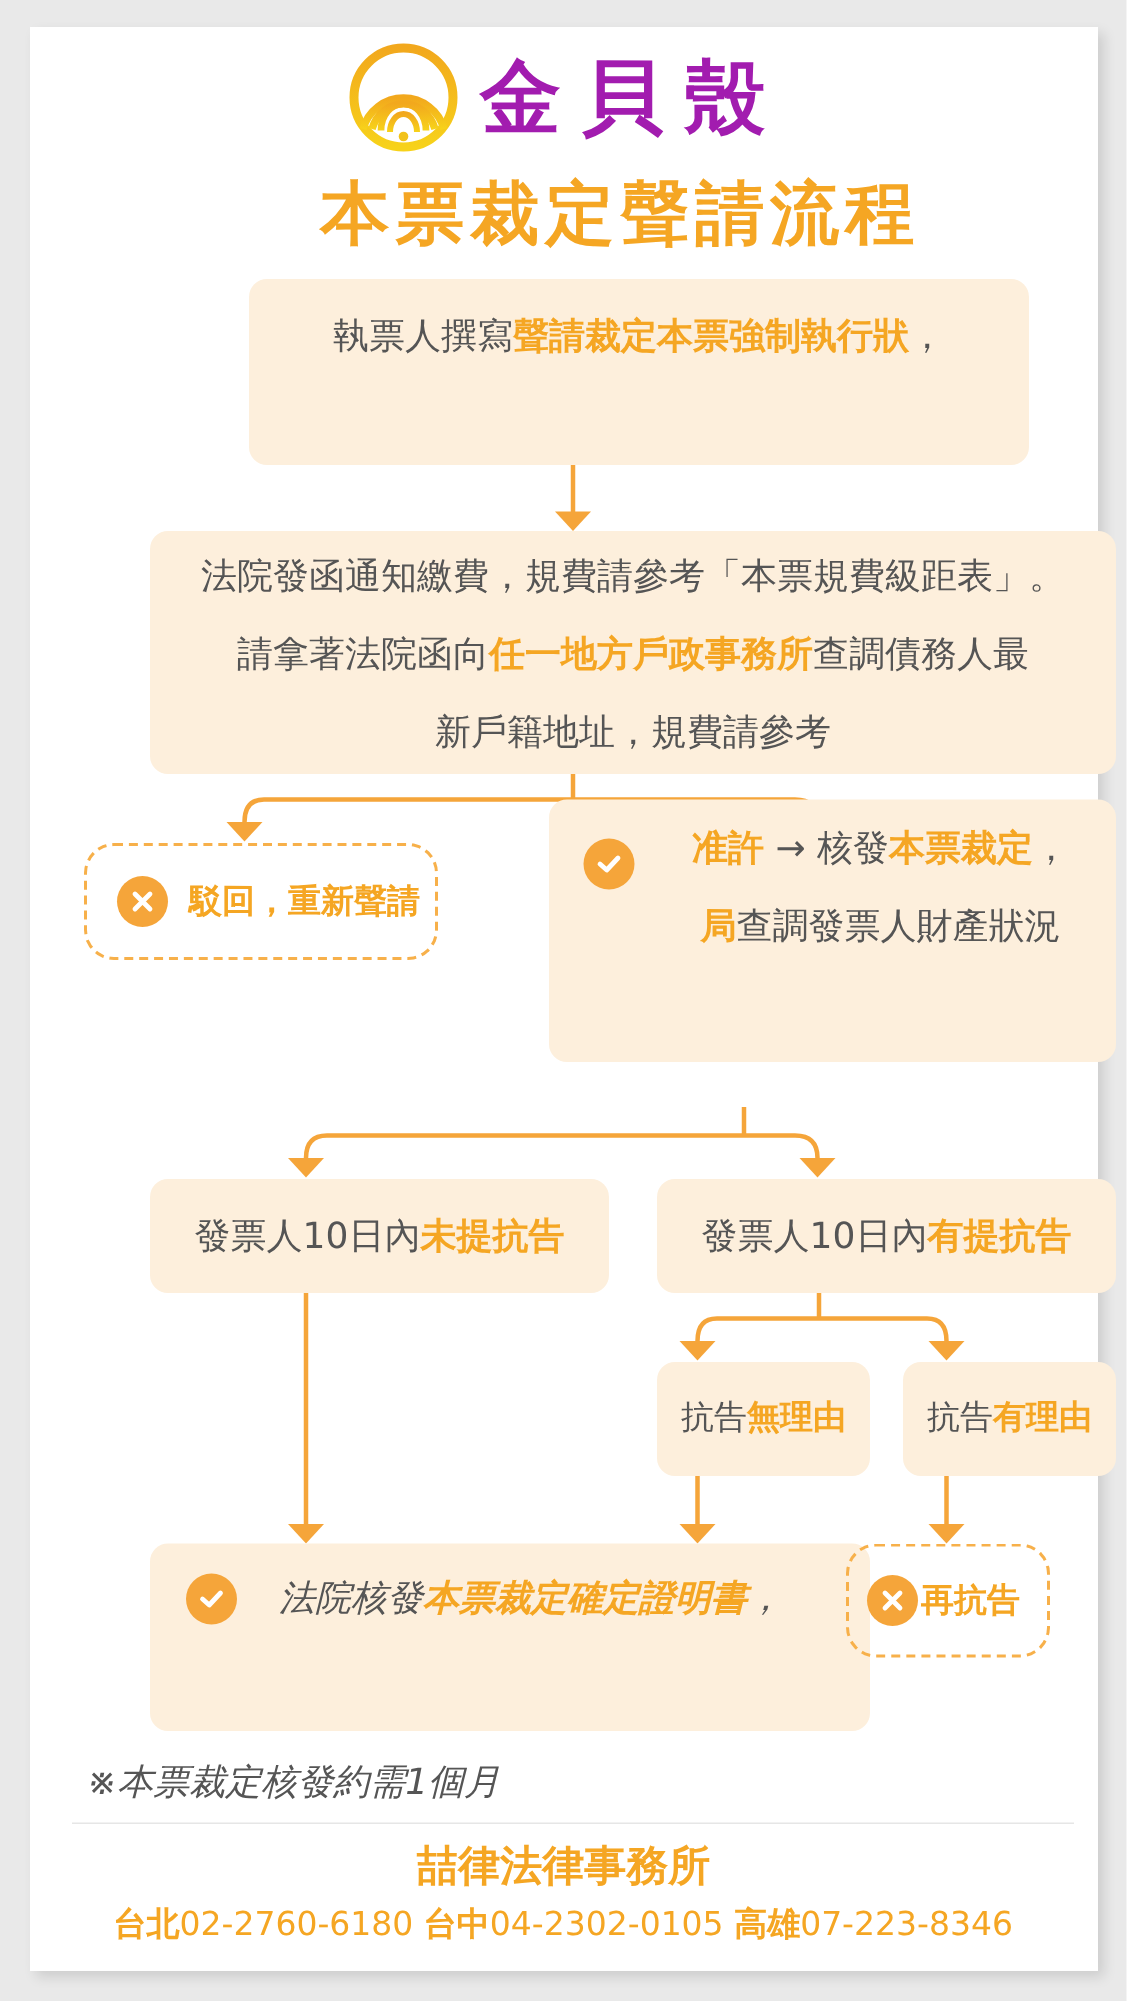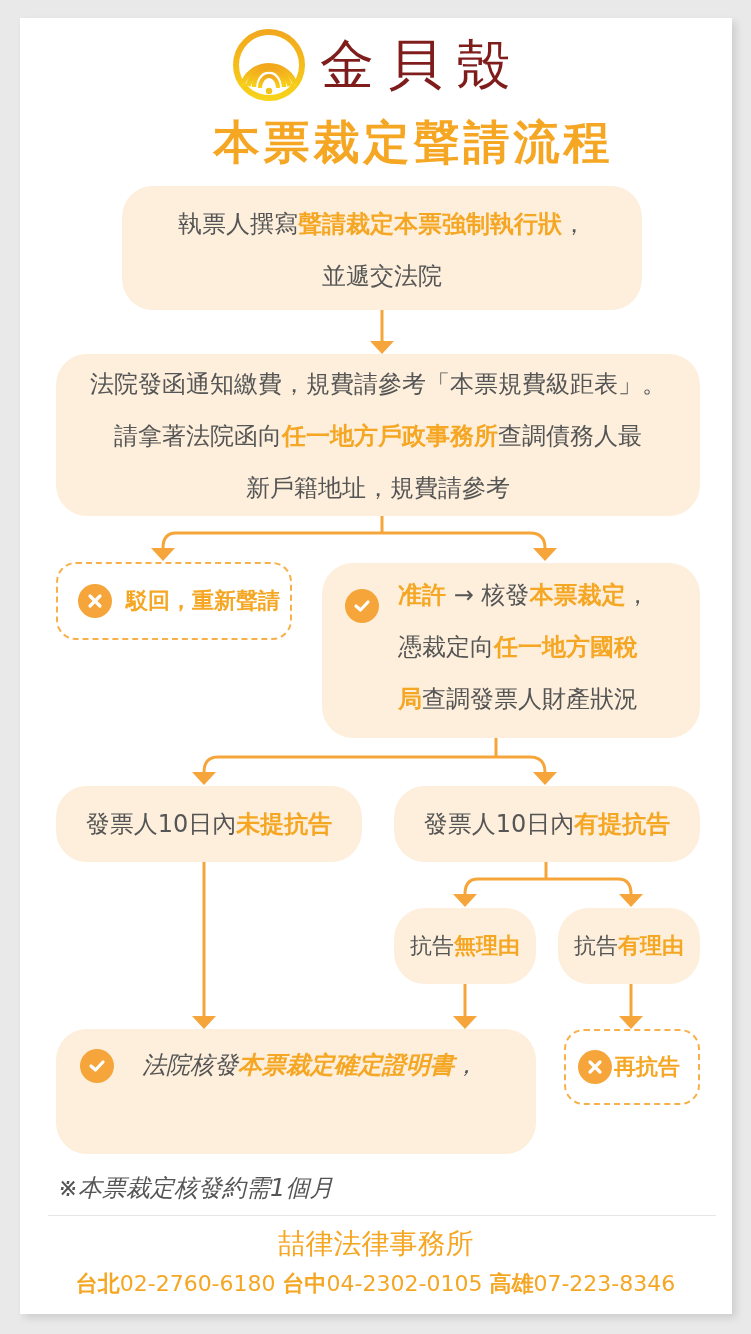--- a/index.html
+++ b/index.html
@@ -8,46 +8,46 @@
     font-family: "DejaVu Sans", "Liberation Sans", sans-serif;
     position: relative; overflow: hidden;
   }
   .card {
     position: absolute; left: 20px; top: 18px; width: 712px; height: 1296px;
     background: #ffffff; box-shadow: 4px 4px 8px rgba(0,0,0,0.12);
   }
   .abs { position: absolute; }
   .logo { left: 232px; top: 28px; width: 74px; height: 74px; }
   .brand {
-    left: 320px; top: 30px; font-size: 54px; font-weight: normal; color: #7f1d1d;
+    left: 320px; top: 30px; font-size: 54px; font-weight: bold; color: #a21caf;
     letter-spacing: 14px; line-height: 70px; text-align: right;
   }
   .title {
     left: 0; width: 751px; top: 110px; text-align: center; font-size: 46px;
     font-weight: bold; color: #f5a623; line-height: 64px; letter-spacing: 4px; margin-left: 38px;
   }
   .box {
-    background: #fdefdc; border-radius: 31px; color: #555;
-    font-size: 24px; line-height: 52px; text-align: center;
+    background: #fdefdc; border-radius: 12px; color: #555;
+    font-size: 24px; line-height: 52px; text-align: center; margin-left: 44px;
   }
   .box .hl, .dash .hl { color: #f5a623; font-weight: bold; }
   .dash {
     border: 2px dashed #f7b04a; border-radius: 20px; color: #f5a623;
     font-weight: bold; font-size: 22px; display: flex; align-items: center;
   }
   .icon-circle {
     width: 34px; height: 34px; border-radius: 50%; background: #f5a53a;
     display: inline-flex; align-items: center; justify-content: center; flex: none;
   }
   svg.flow { position: absolute; left: 0; top: 0; }
   .note { left: 58px; top: 1170px; font-size: 24px; color: #555; line-height: 36px; font-style: italic; }
   .divider { left: 48px; top: 1215px; width: 668px; height: 1px; background: #e6e6e6; }
   .firm {
     left: 0; width: 751px; top: 1222px; text-align: center; font-size: 28px;
-    font-weight: normal; color: #f5a623; line-height: 44px;
+    font-weight: bold; color: #f5a623; line-height: 44px;
   }
   .contacts {
     left: 0; width: 751px; top: 1266px; text-align: center; font-size: 22px;
     color: #f5a623; line-height: 36px; white-space: nowrap;
   }
   .contacts b { font-weight: bold; }
 </style>
 </head>
 <body>
 
@@ -95,46 +95,44 @@
     <polygon points="453,894 477,894 465,907"></polygon>
     <polygon points="619,894 643,894 631,907"></polygon>
     <polygon points="192,1016 216,1016 204,1029"></polygon>
     <polygon points="453,1016 477,1016 465,1029"></polygon>
     <polygon points="619,1016 643,1016 631,1029"></polygon>
   </g>
 </svg>
 
 <div class="abs box" style="left:122px;top:186px;width:520px;height:124px;padding-top:12px;">
   <div><span>執票人撰寫</span><span class="hl">聲請裁定本票強制執行狀</span><span>，</span></div>
-  <div>並遞交法院</div>
 </div>
 
 <div class="abs box" style="left:56px;top:354px;width:644px;height:162px;padding-top:4px;">
   <div>法院發函通知繳費，規費請參考「本票規費級距表」。</div>
   <div><span>請拿著法院函向</span><span class="hl">任一地方戶政事務所</span><span>查調債務人最</span></div>
   <div>新戶籍地址，規費請參考</div>
 </div>
 
 <div class="abs dash" style="left:56px;top:562px;width:236px;height:78px;padding-left:20px;gap:14px;">
   <span class="icon-circle">
     <svg width="16" height="16" viewBox="0 0 16 16">
         <path d="M3 3 L13 13 M13 3 L3 13" stroke="#fff" stroke-width="3.2" stroke-linecap="round"></path>
       </svg>
   </span>
   <span>駁回，重新聲請</span>
 </div>
 
-<div class="abs box" style="left:322px;top:563px;width:378px;height:175px;text-align:left;padding:6px 12px 0 76px;">
+<div class="abs box" style="left:322px;top:533px;width:378px;height:175px;text-align:center;padding:6px 12px 0 76px;">
   <span class="icon-circle abs" style="left:23px;top:26px;">
     <svg width="18" height="14" viewBox="0 0 18 14">
         <path d="M3 7 L7.5 11 L15 3" stroke="#fff" stroke-width="3.2" fill="none" stroke-linecap="round" stroke-linejoin="round"></path>
       </svg>
   </span>
   <div><span class="hl">准許</span><span> → 核發</span><span class="hl">本票裁定</span><span>，</span></div>
-  <div><span>憑裁定向</span><span class="hl">任一地方國稅</span></div>
   <div><span class="hl">局</span><span>查調發票人財產狀況</span></div>
 </div>
 
 <div class="abs box" style="left:56px;top:786px;width:306px;height:76px;line-height:76px;">
   <span>發票人10日內</span><span class="hl">未提抗告</span>
 </div>
 
 <div class="abs box" style="left:394px;top:786px;width:306px;height:76px;line-height:76px;">
   <span>發票人10日內</span><span class="hl">有提抗告</span>
 </div>

